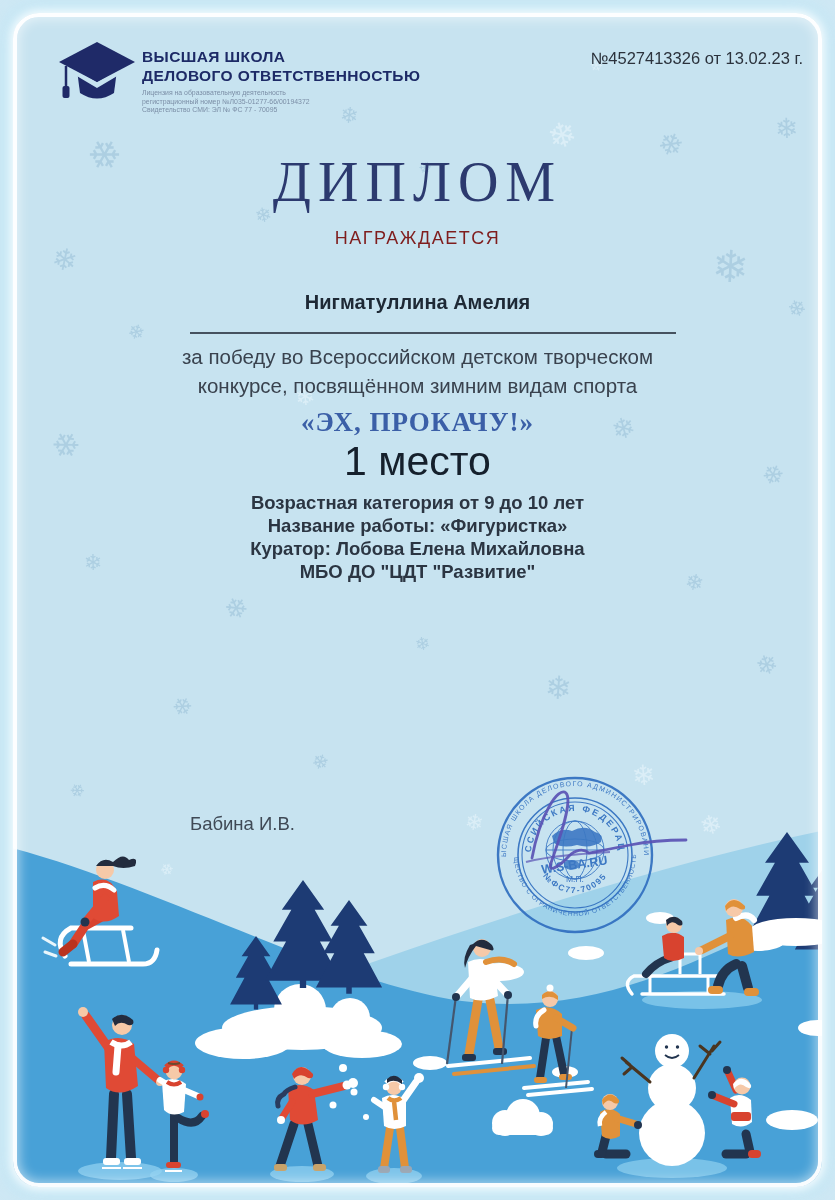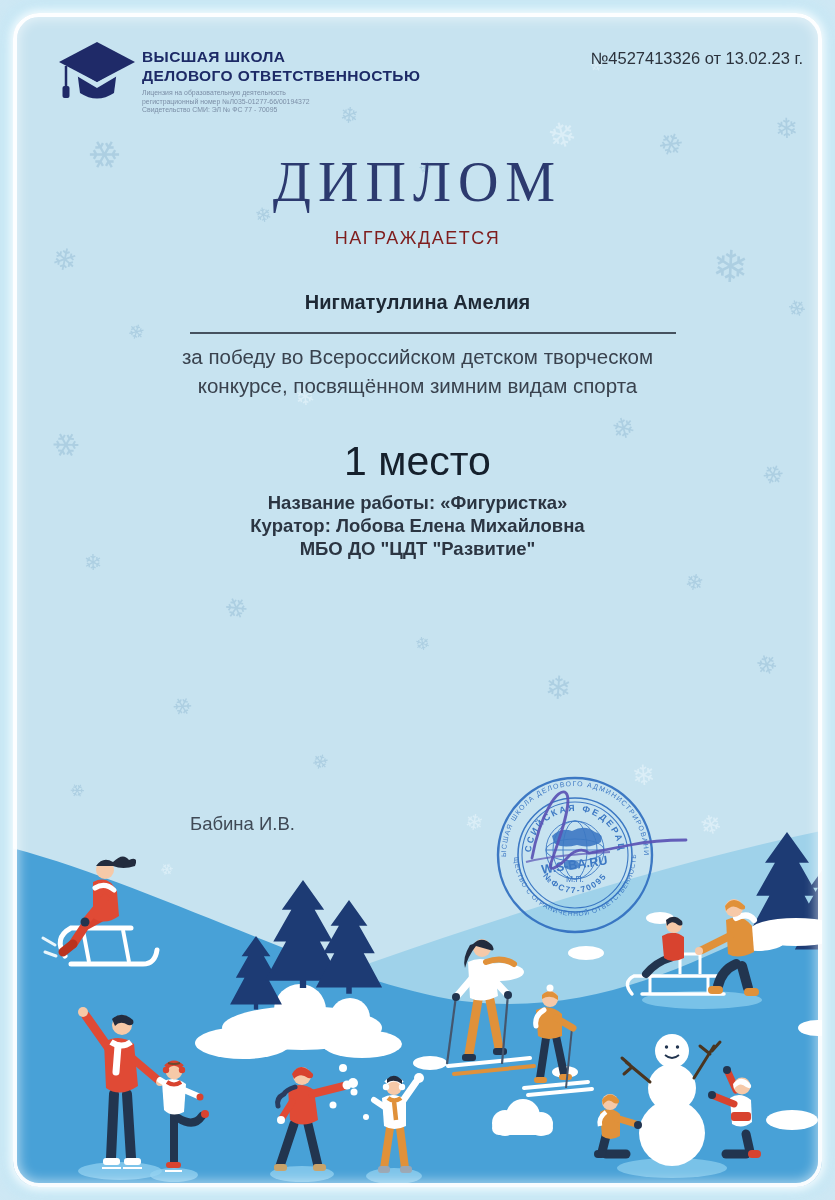--- a/index.html
+++ b/index.html
@@ -345,22 +345,24 @@
   <div class="docnum">№4527413326 от 13.02.23 г.</div>
 
   <div class="ctext title">ДИПЛОМ</div>
   <div class="ctext awarded">НАГРАЖДАЕТСЯ</div>
   <div class="ctext recipient">Нигматуллина Амелия</div>
   <div class="nameline"></div>
   <div class="ctext reason">
     <div>за победу во Всероссийском детском творческом</div>
     <div>конкурсе, посвящённом зимним видам спорта</div>
   </div>
+  <div class="ctext contest">«ЭХ, ПРОКАЧУ!»</div>
   <div class="ctext place">1 место</div>
   <div class="ctext details">
+    <div>Возрастная категория от 9 до 10 лет</div>
     <div>Название работы: «Фигуристка»</div>
     <div>Куратор: Лобова Елена Михайловна</div>
     <div>МБО ДО "ЦДТ "Развитие"</div>
   </div>
 
   <div class="signer">Бабина И.В.</div>
 
   <svg class="stamp" viewBox="0 0 170 170">
     <defs>
       <path id="arcOuterTop" d="M 16,85 A 69,69 0 0 1 154,85"></path>

